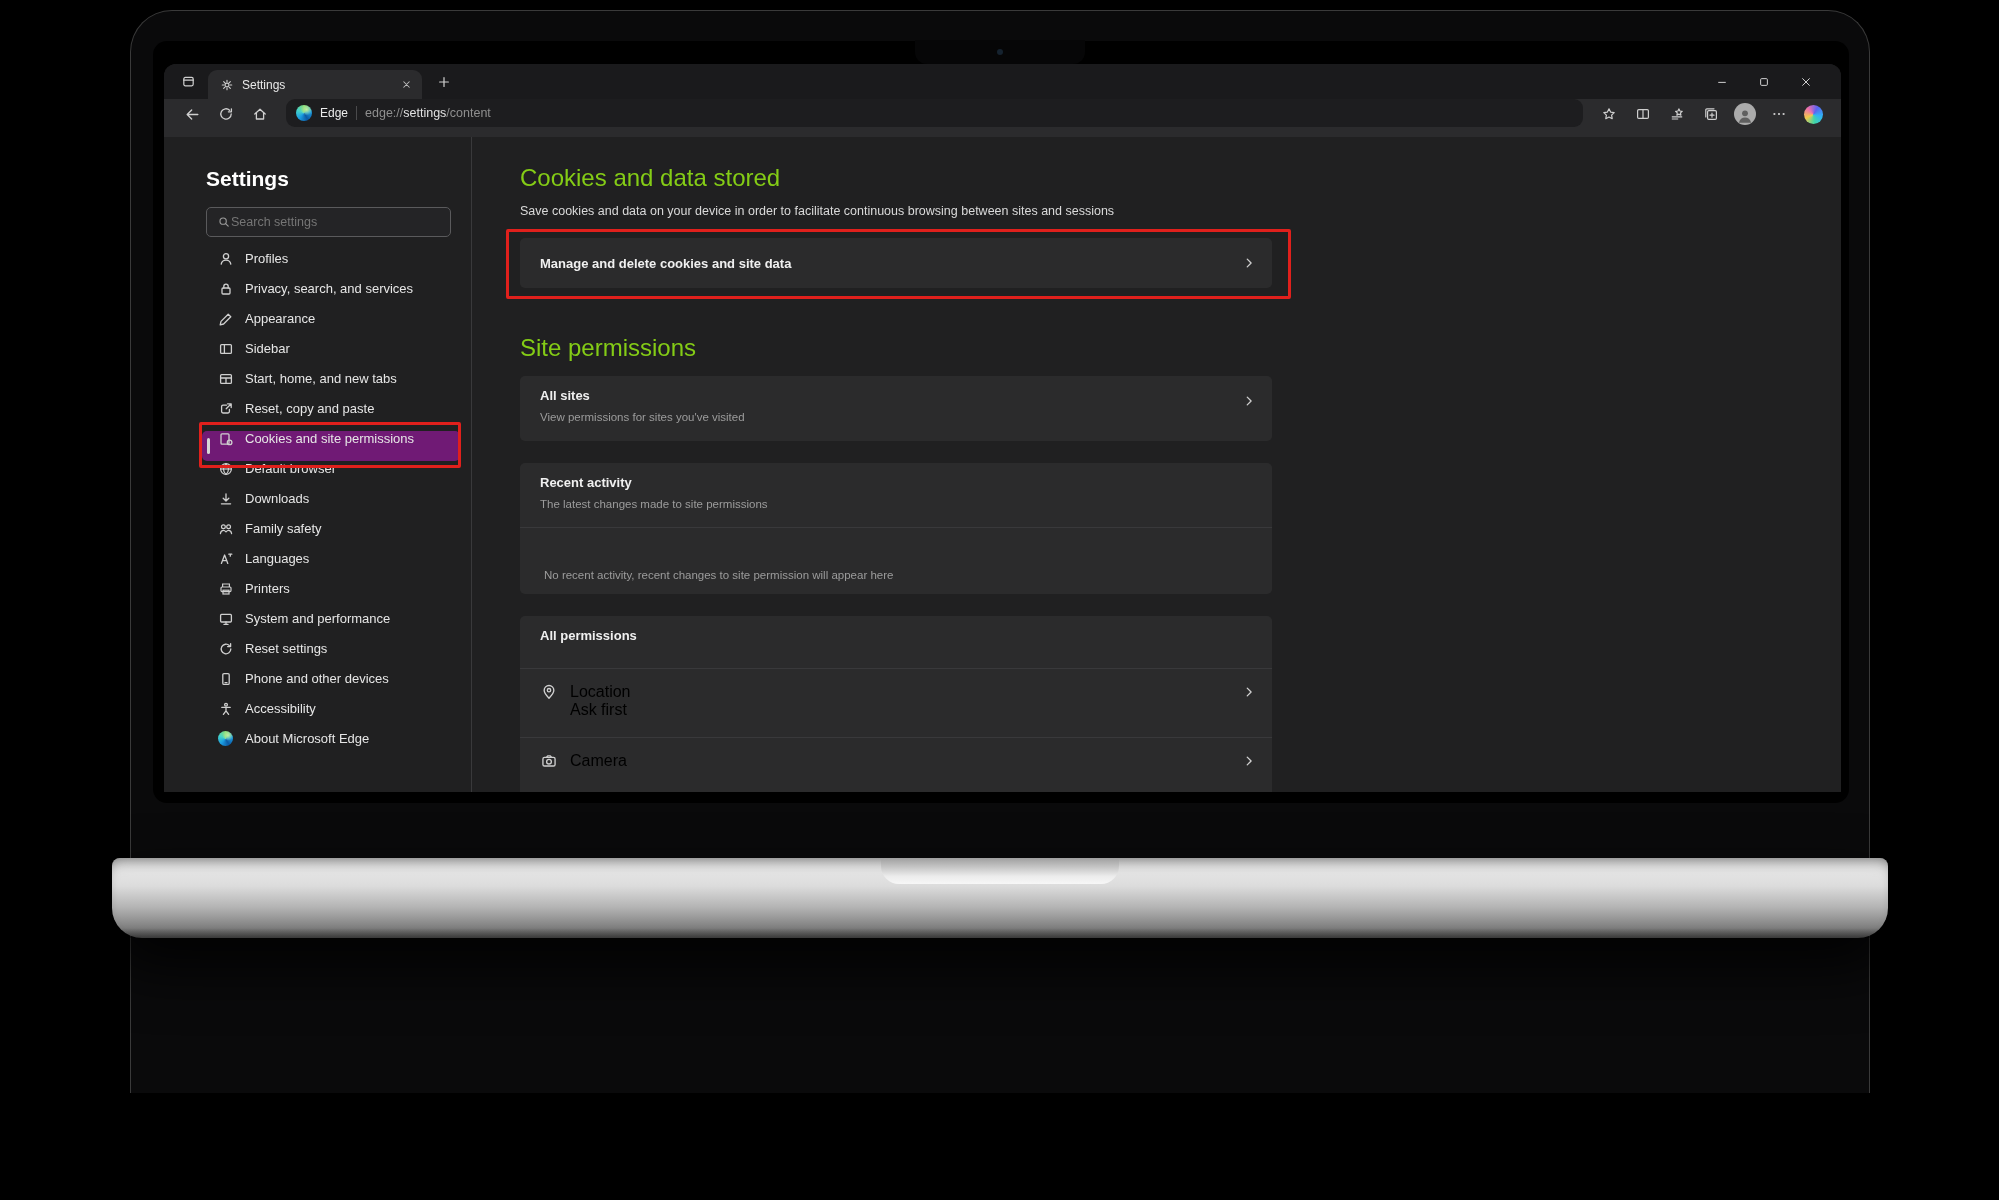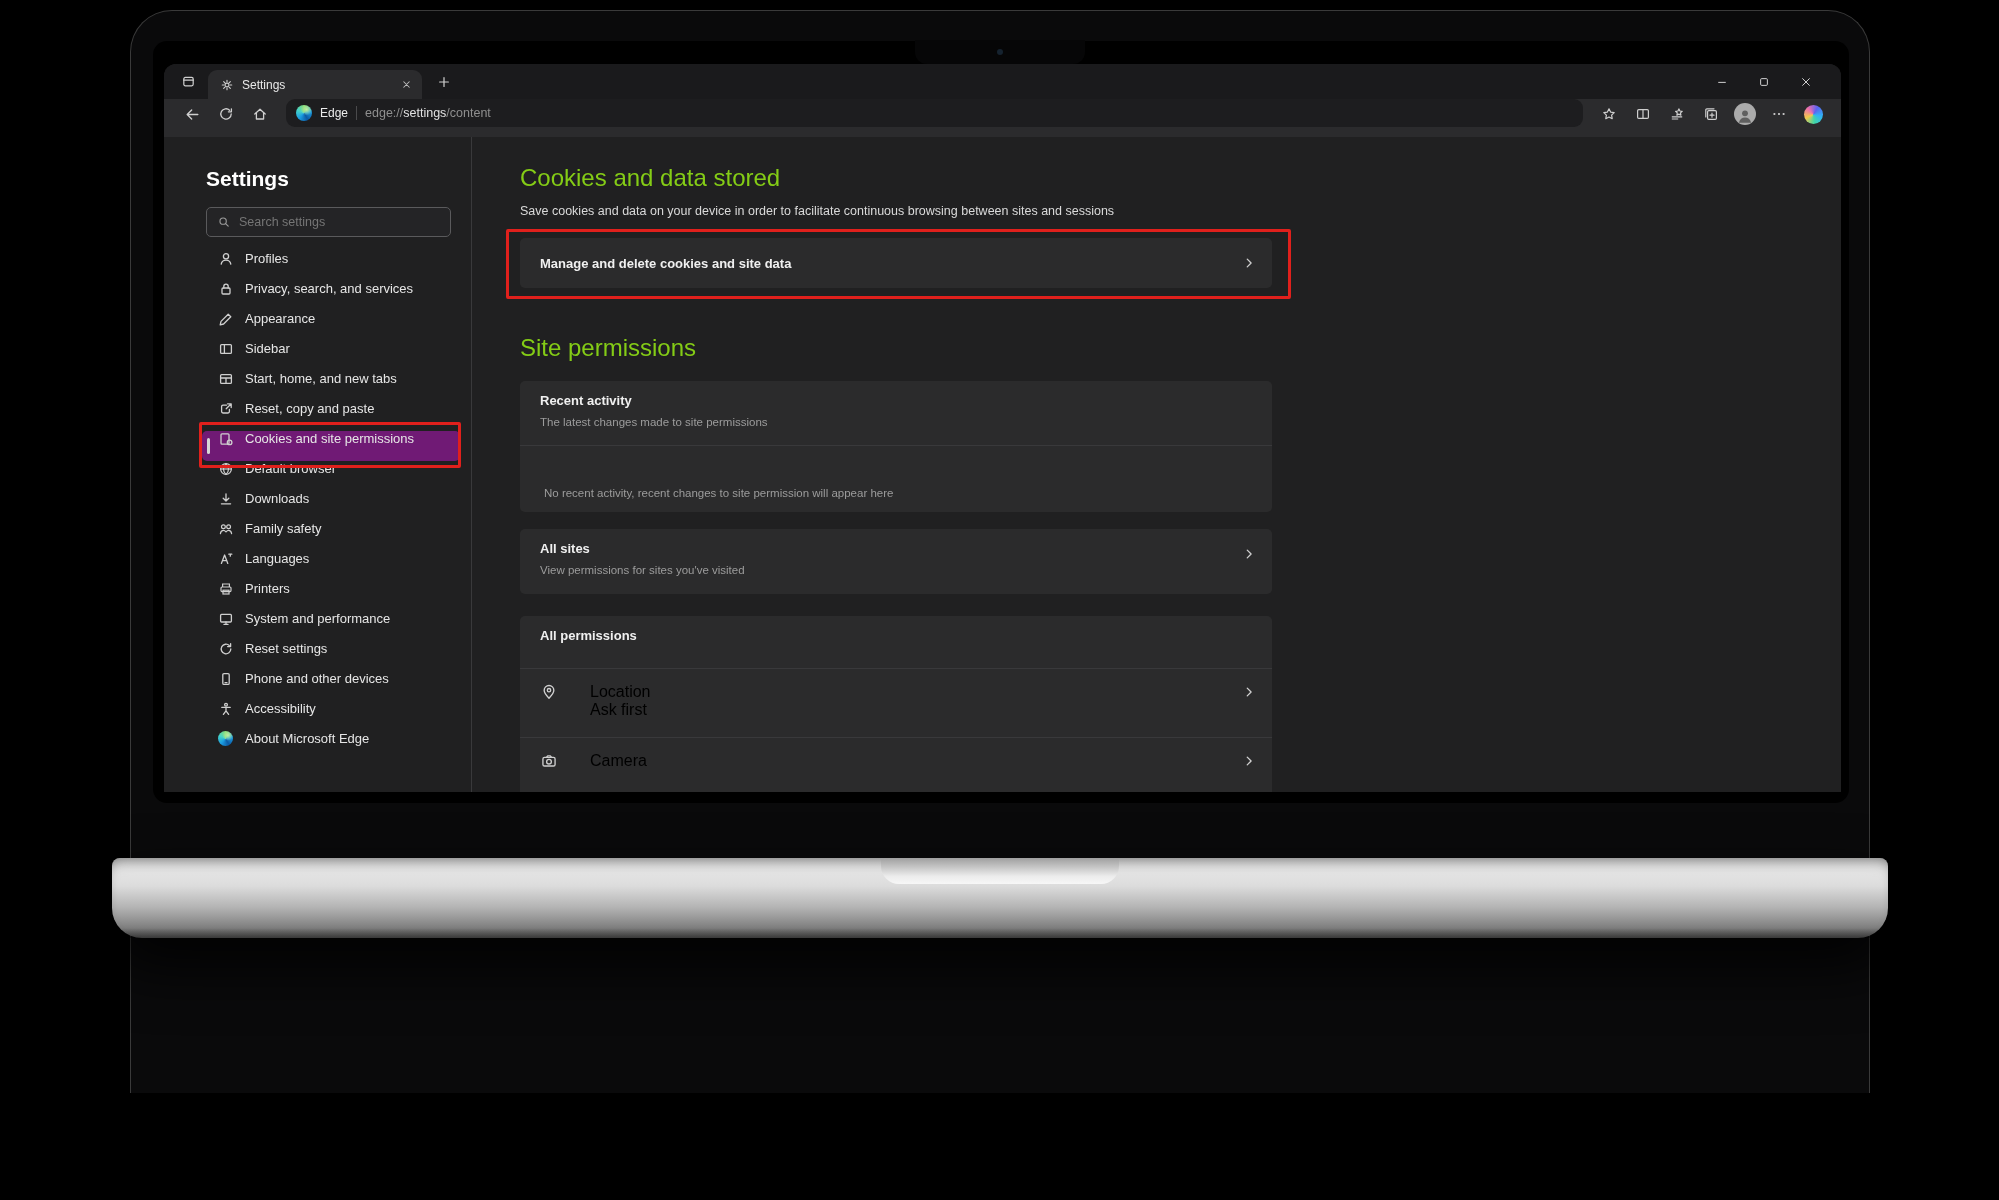--- a/index.html
+++ b/index.html
@@ -50,21 +50,21 @@
   .url .hl{color:#e2e2e2}
   .avatar{width:22px;height:22px;border-radius:50%;background:#ababab;overflow:hidden;display:flex;align-items:flex-end;justify-content:center;flex:none}
   .copilot-ball{width:19px;height:19px;border-radius:50%;flex:none;
     background:conic-gradient(from 30deg,#5a63f2,#2fb3f5,#41d6a6,#f2c94c,#ee6fae,#5a63f2)}
 
   
   .content{display:flex;height:655px;background:#202021}
   .sidebar{width:308px;flex:none;position:relative;border-right:1px solid #39393b}
   .sb-title{margin:30px 0 0 42px;font-size:21px;font-weight:700;color:#fff;line-height:24px}
   .sb-search{margin:16px 20px 0 42px;height:30px;border:1px solid #5a5a5c;border-radius:5px;
-    display:flex;align-items:center;gap:8px;padding:0 10px;background:#242426;color:#9a9a9a}
+    display:flex;align-items:center;padding:0 10px;background:#242426;color:#9a9a9a}
   .sb-search input{flex:1;background:none;border:none;outline:none;color:#9a9a9a;font-size:12.5px;font-family:inherit;min-width:0}
   .sb-nav{margin:14px 10px 0 38px}
   .sb-item{height:30px;width:258px;display:flex;align-items:flex-start;gap:11px;padding:0 8px 0 16px;
     border-radius:5px;color:#e6e6e6;font-size:13px;position:relative}
   .sb-item .icn{width:16px;height:16px;color:#cfcfcf;flex:none;display:flex}
   .sb-item.selected{background:#701a75}
   .sb-item.selected::before{content:"";position:absolute;left:5px;top:7px;width:3px;height:16px;border-radius:2px;background:#d6d6d6}
   .sb-label{white-space:nowrap;overflow:hidden}
 
   .main{flex:1;position:relative;padding:30px 0 0 48px;overflow:hidden}
@@ -79,21 +79,21 @@
   .card-allsites{margin-top:17px;height:65px;padding:12px 20px}
   .card-title{font-size:13px;font-weight:700;color:#f0f0f0;line-height:16px}
   .card-sub{margin-top:6px;font-size:11.5px;color:#9c9c9c;line-height:14px}
   .card-recent{margin-top:22px;height:131px;padding:12px 20px}
   .hr{position:absolute;left:0;width:100%;height:1px;background:#39393b}
   .recent-hr{top:64px}
   .recent-empty{position:absolute;left:24px;top:106px;font-size:11.5px;color:#9c9c9c}
   .card-allperm{margin-top:22px;height:214px;padding:0;overflow:hidden}
   .ap-header{padding:12px 20px 24px}
   .ap-hr{position:static;height:1px;background:#39393b}
-  .perm-row{height:68px;padding:14px 20px 0;display:flex;gap:32px;position:relative}
+  .perm-row{height:68px;padding:14px 20px 0;display:flex;gap:12px;position:relative}
   .perm-icn{width:18px;height:18px;color:#cfcfcf;flex:none;margin-top:0;display:flex}
   .perm-row .chev{top:16px}
 
   .red-box{position:absolute;border:3px solid #e0201c;border-radius:2px;pointer-events:none;z-index:6}
   .red-sidebar{left:35px;top:285px;width:262px;height:46px}
   .red-manage{left:34px;top:92px;width:785px;height:70px}
 
   svg{display:block}
 </style>
 </head>
@@ -395,38 +395,38 @@
           <div class="card card-manage">
             <span class="manage-label">Manage and delete cookies and site data</span>
             <span class="chev chev-mid">
               <svg width="14" height="14" viewBox="0 0 16 16" fill="none" stroke="currentColor" stroke-width="1.5" stroke-linecap="round" stroke-linejoin="round">
                   <path d="M6 3.6L10.4 8 6 12.4"></path>
                 </svg>
             </span>
           </div>
 
           <h2 class="h-section h-perm">Site permissions</h2>
-
-          <div class="card card-recent">
-            <div class="card-title">Recent activity</div>
-            <div class="card-sub">The latest changes made to site permissions</div>
-            <div class="hr recent-hr"></div>
-            <div class="recent-empty">No recent activity, recent changes to site permission will appear here</div>
-          </div>
 
           <div class="card card-allsites">
             <div class="card-title">All sites</div>
             <div class="card-sub">View permissions for sites you've visited</div>
             <span class="chev" style="top:18px">
               <svg width="14" height="14" viewBox="0 0 16 16" fill="none" stroke="currentColor" stroke-width="1.5" stroke-linecap="round" stroke-linejoin="round">
                   <path d="M6 3.6L10.4 8 6 12.4"></path>
                 </svg>
             </span>
           </div>
 
+          <div class="card card-recent">
+            <div class="card-title">Recent activity</div>
+            <div class="card-sub">The latest changes made to site permissions</div>
+            <div class="hr recent-hr"></div>
+            <div class="recent-empty">No recent activity, recent changes to site permission will appear here</div>
+          </div>
+
           <div class="card card-allperm">
             <div class="ap-header">
               <div class="card-title">All permissions</div>
             </div>
             <div class="ap-hr"></div>
             <div class="perm-row">
               <span class="perm-icn">
                 <svg width="18" height="18" viewBox="0 0 16 16" fill="none" stroke="currentColor" stroke-width="1.2" stroke-linejoin="round">
                     <path d="M8 13.6c2.9-3.1 4.3-5.2 4.3-7.1a4.3 4.3 0 1 0-8.6 0c0 1.9 1.4 4 4.3 7.1z"></path>
                     <circle cx="8" cy="6.4" r="1.5"></circle>

